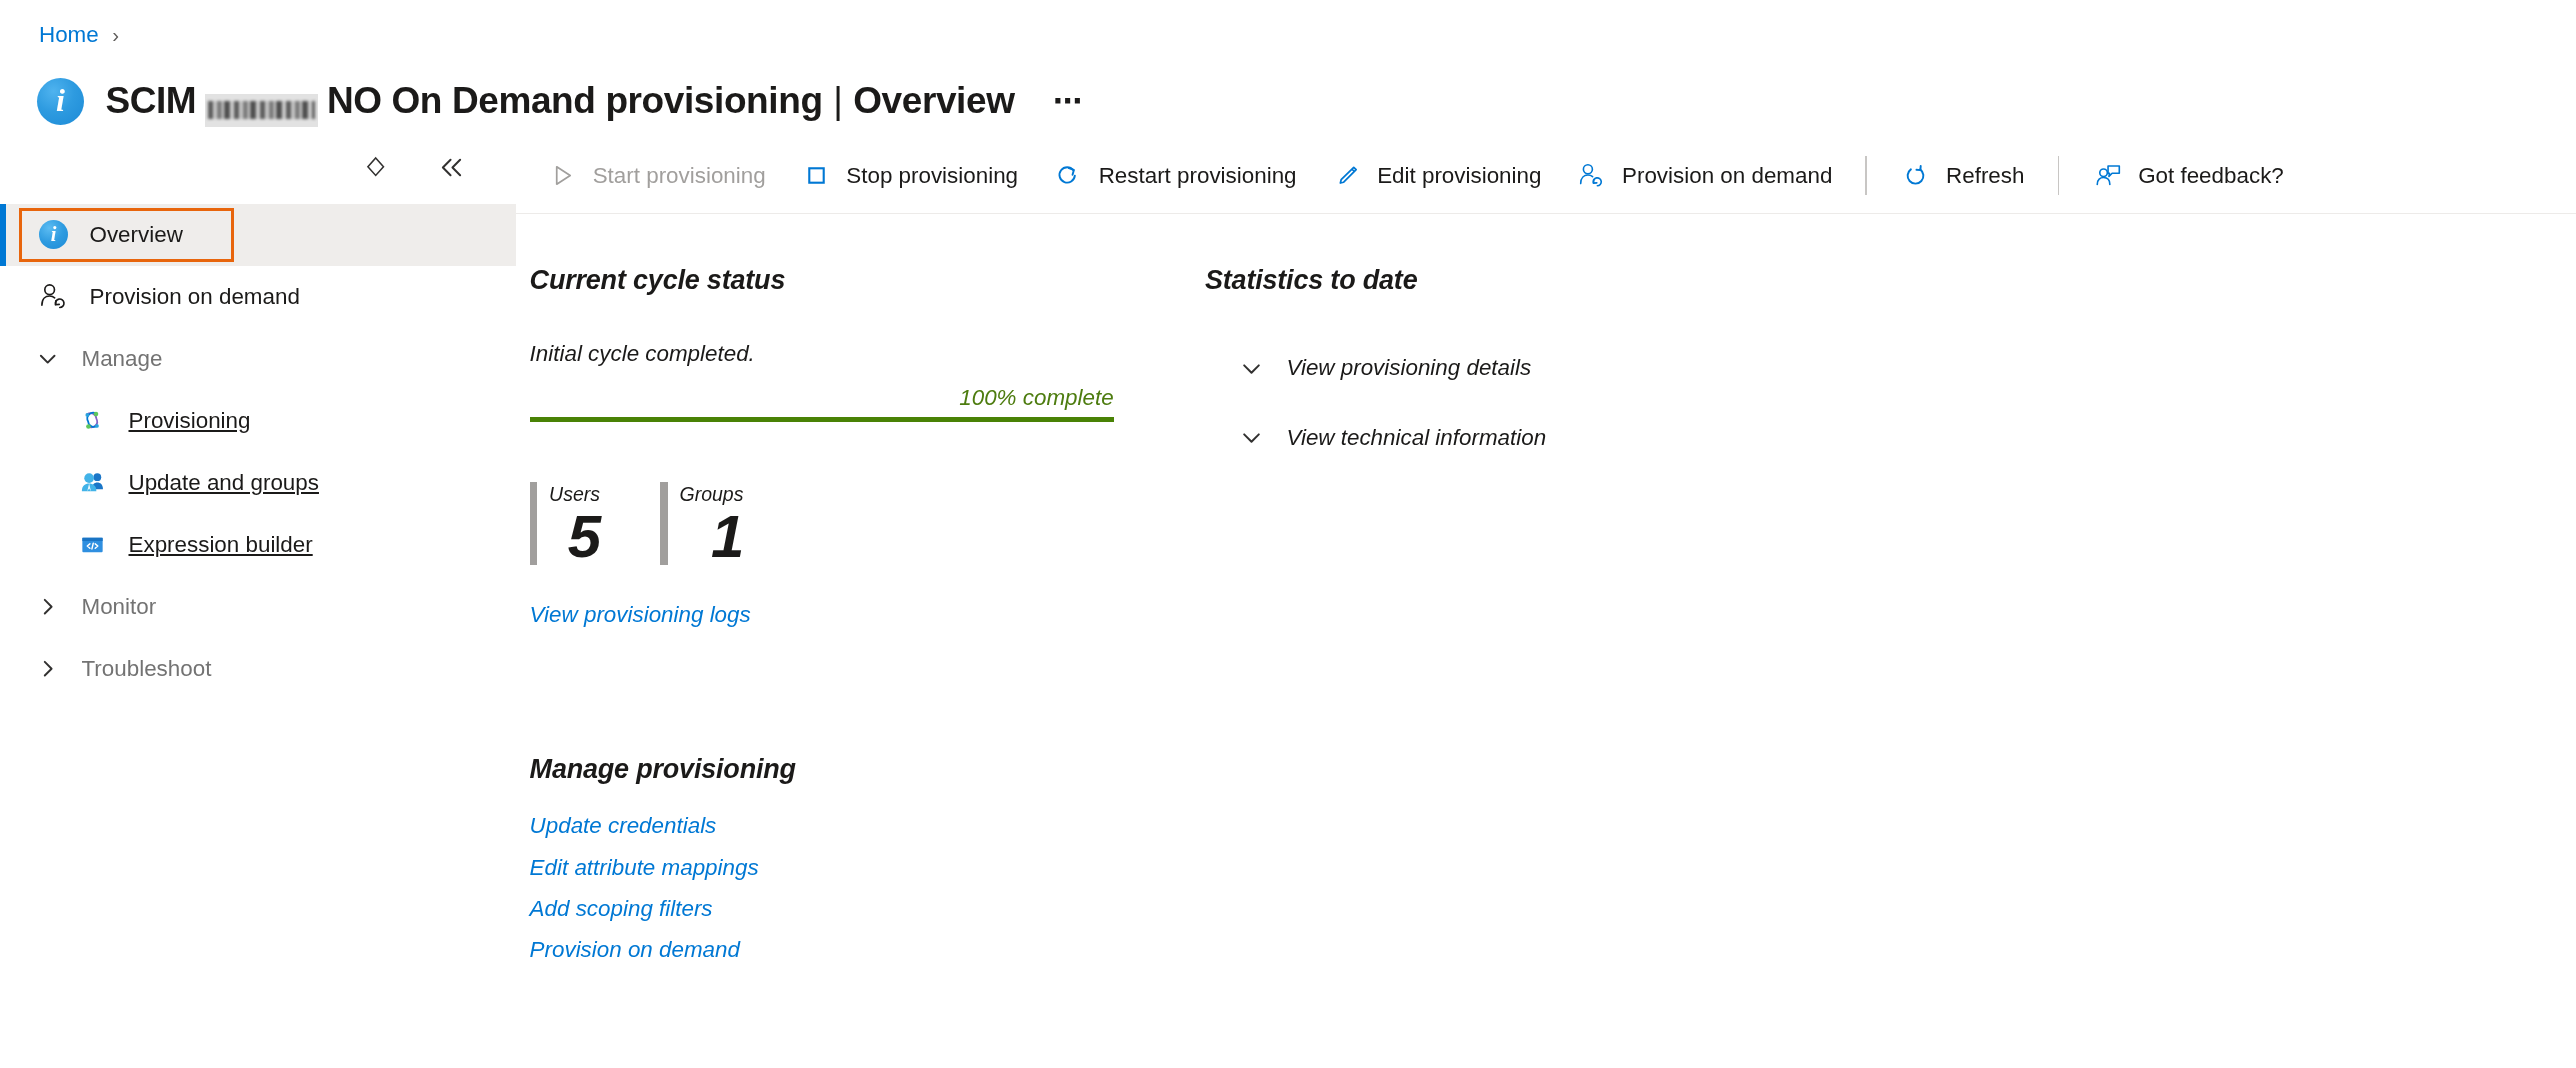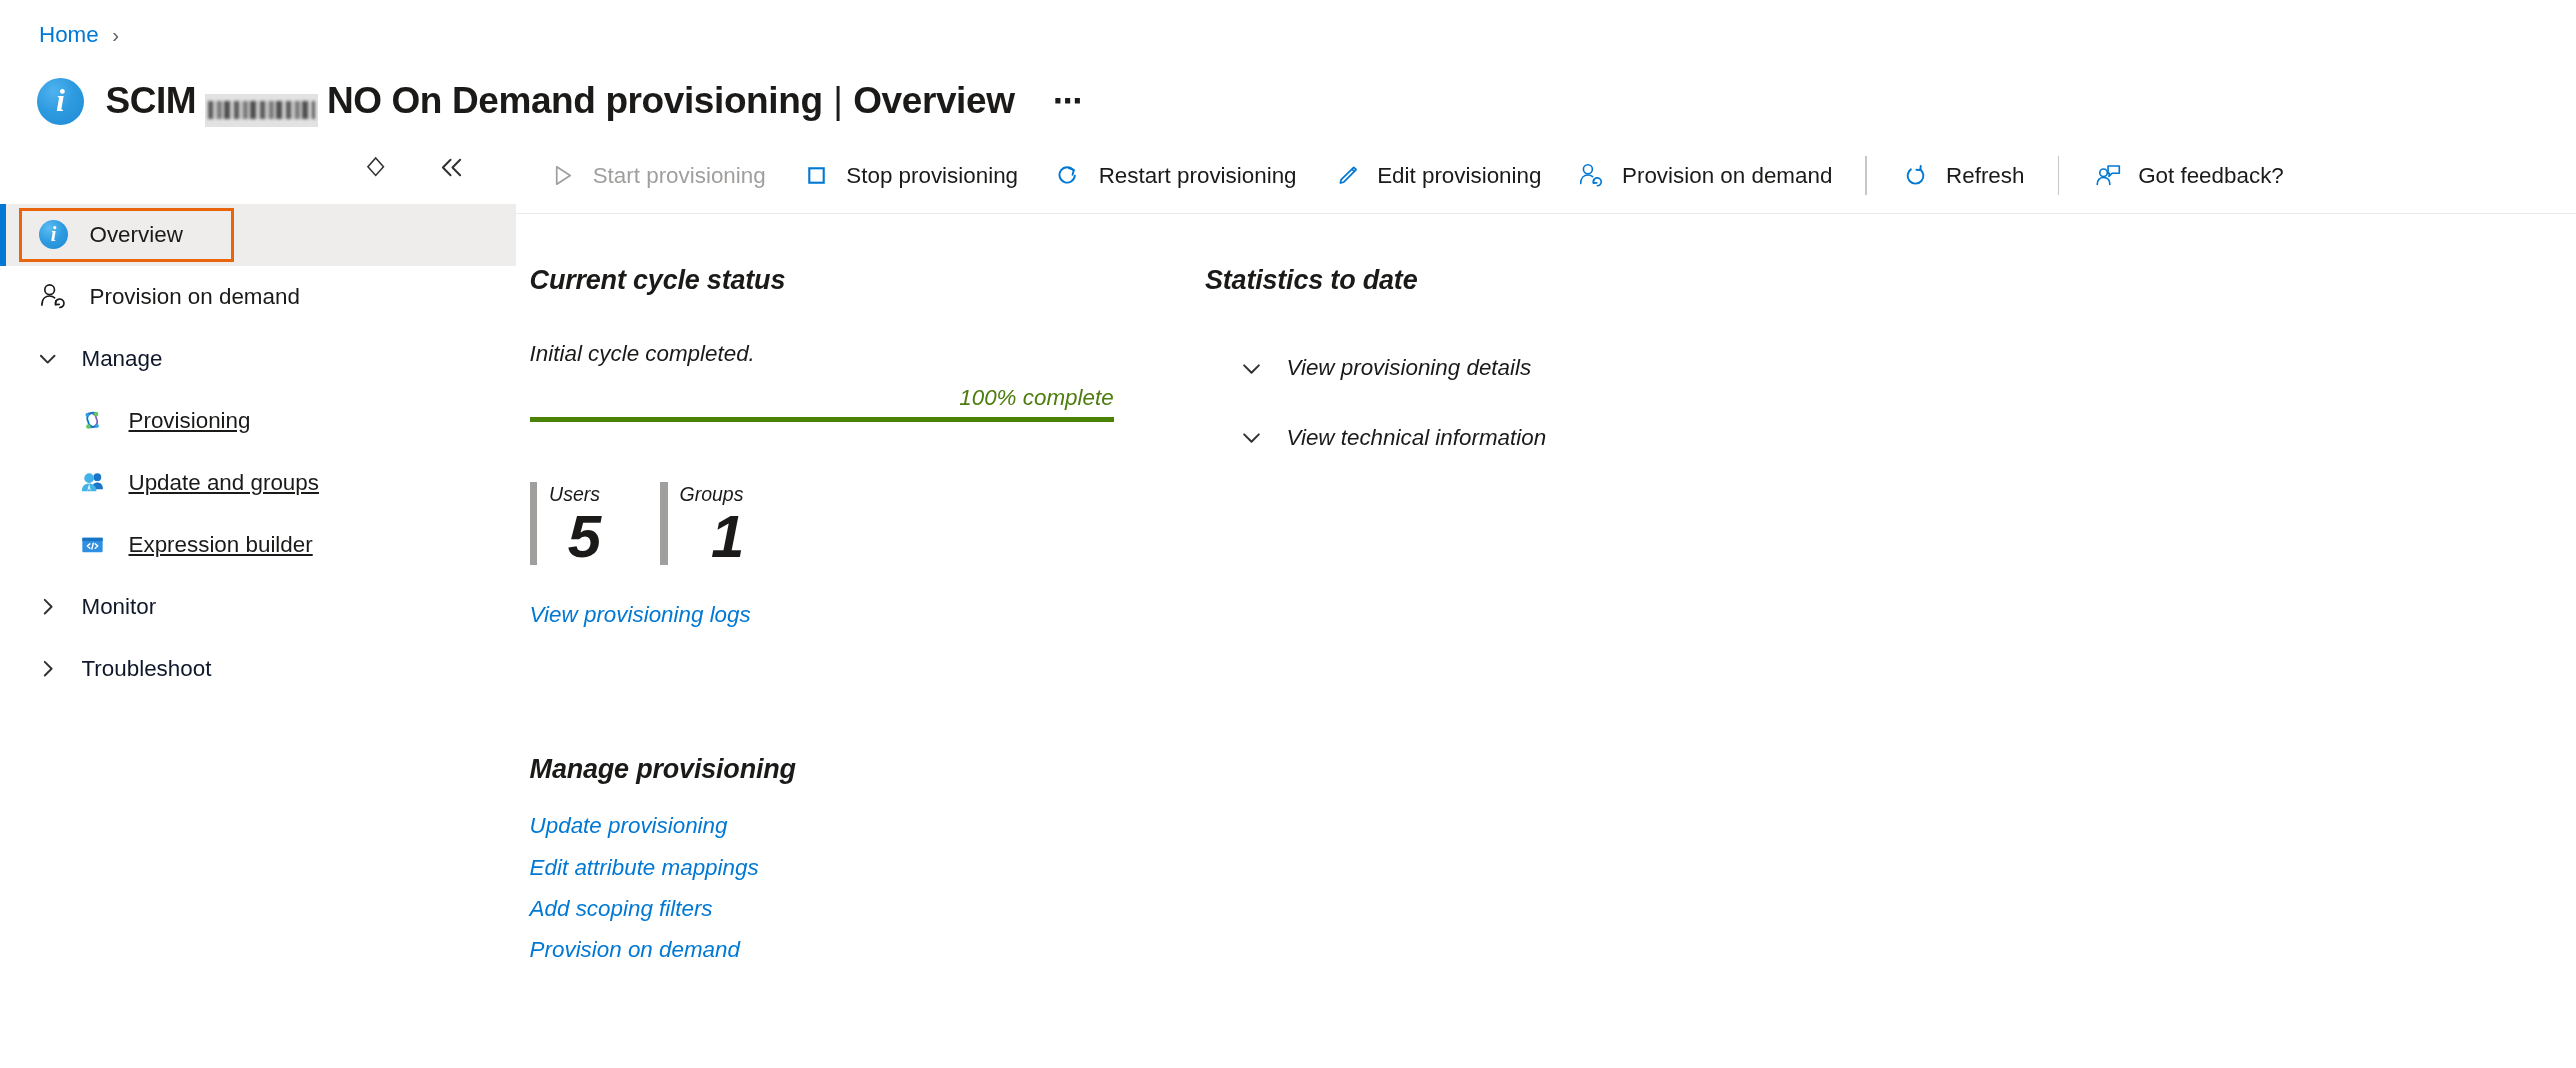--- a/index.html
+++ b/index.html
@@ -176,21 +176,21 @@
   .nav-label { white-space: nowrap; }
 
   
   .nav-group {
     display: flex;
     align-items: center;
     height: 62px;
     padding-left: 33px;
     cursor: pointer;
     font-size: 22.4px;
-    color: #0f172a;
+    color: #737373;
   }
   .nav-chev {
     width: 29px; height: 29px;
     flex: 0 0 29px;
     margin-right: 19.5px;
     display: flex; align-items: center; justify-content: center;
     color: #323130;
   }
   .nav-child {
     padding-left: 76px;
@@ -619,21 +619,21 @@
           </div>
         </div>
 
         <div class="logs-link">
           <a class="link">View provisioning logs</a>
         </div>
 
         <div class="manage-block">
           <h2 class="section-title">Manage provisioning</h2>
           <div class="manage-links">
-            <a class="link">Update provisioning</a>
+            <a class="link">Update credentials</a>
             <a class="link">Edit attribute mappings</a>
             <a class="link">Add scoping filters</a>
             <a class="link">Provision on demand</a>
           </div>
         </div>
 
       </div>
 
       <div class="col-right">
 

